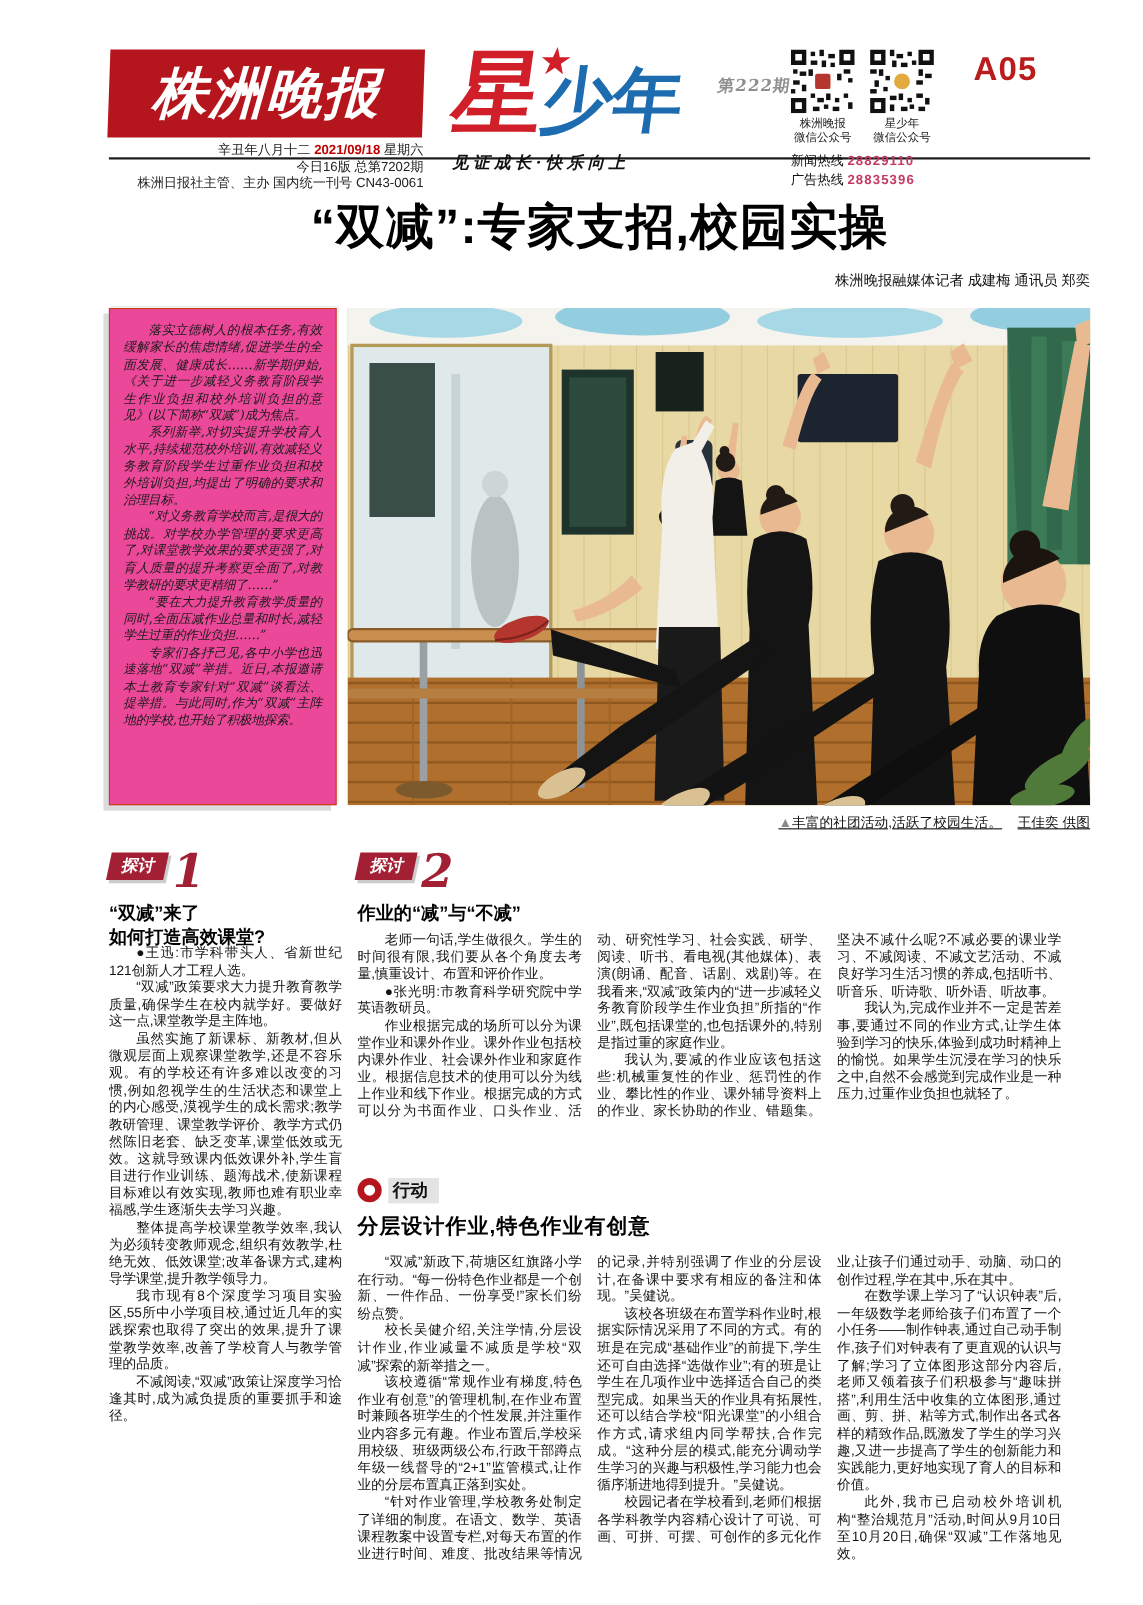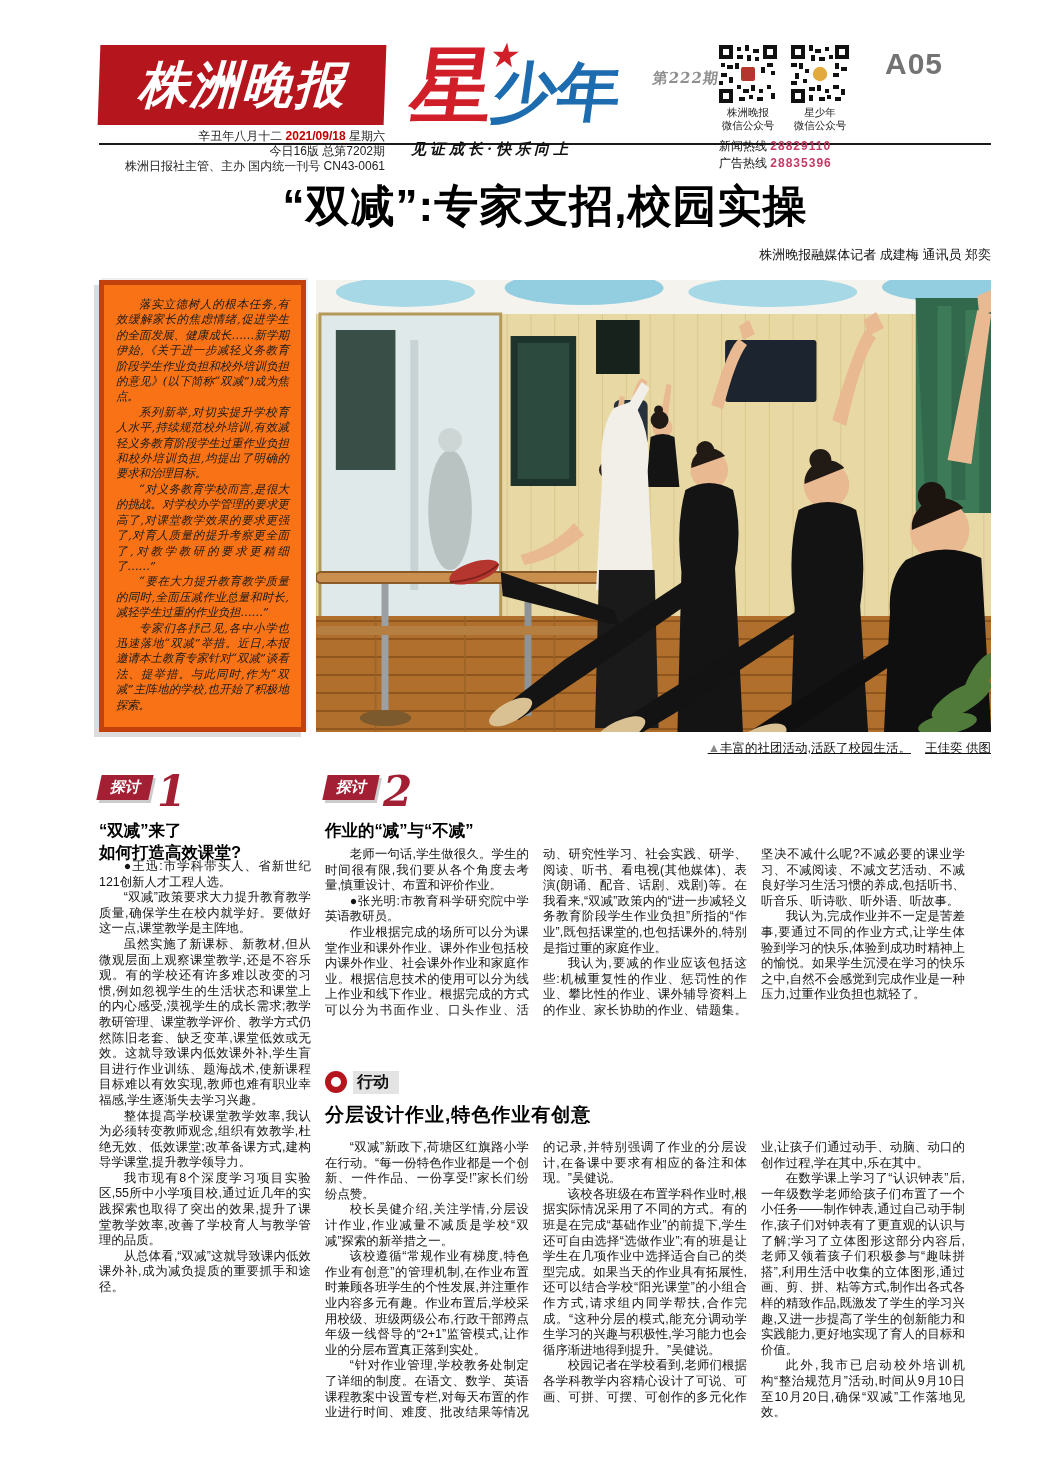--- a/index.html
+++ b/index.html
@@ -27,35 +27,35 @@
   .brand .xing { color:#d01f28; font-size:82px; font-weight:900; font-family:"DejaVu Serif", serif; line-height:0.95; }
   .brand .star { position:absolute; left:74px; top:-12px; color:#d01f28; font-size:34px; }
   .brand .shao { color:#1d6cb0; font-size:64px; font-weight:900; font-family:"DejaVu Serif", serif; }
   .brand .issue { position:absolute; right:-6px; top:22px; color:#8f8f8f; font-size:15px; font-weight:bold; font-family:"DejaVu Serif", serif; letter-spacing:1px; }
   .slogan { margin-top:4px; font-size:15px; font-weight:bold; letter-spacing:4px; font-family:"DejaVu Serif", serif; font-style:italic; }
   .mh-right { flex:1; display:flex; flex-direction:column; align-items:flex-start; padding-left:8px; }
   .qr-row { display:flex; gap:14px; align-items:flex-start; }
   .qr-item { text-align:center; }
   .qr-item svg { width:58px; height:58px; display:block; margin:0 auto; }
   .qr-label { font-size:10.5px; line-height:13px; margin-top:3px; color:#222; }
-  .page-num { font-size:30px; font-weight:bold; margin-left:22px; margin-top:2px; letter-spacing:1px; color:#737373; }
+  .page-num { font-size:30px; font-weight:bold; margin-left:22px; margin-top:2px; letter-spacing:1px; color:#b91c1c; }
   .hotlines { margin-top:6px; font-size:12px; line-height:17px; color:#111; }
   .hotlines b { color:#c43a62; letter-spacing:1px; }
   .mh-rule { border:none; border-top:2px solid #1a1a1a; margin-top:0; }
 
   
   .headline { text-align:center; font-size:44px; font-weight:900; letter-spacing:1px; margin-top:32px; color:#000; font-family:"Liberation Sans", sans-serif; }
   .byline { text-align:right; font-size:13px; margin-top:10px; color:#111; }
 
   
   .feature { display:flex; margin-top:16px; gap:10px; }
   .intro-box {
-    width:208px; height:452px; border:5px solid #c2410c;
+    width:208px; height:452px; border:1px solid #c2410c;
     box-shadow:-5px 5px 0 #dcdcdc, 2px -2px 0 #eeeeee;
-    padding:12px 12px; overflow:hidden; background:#f97316;
+    padding:12px 12px; overflow:hidden; background:#ec4899;
   }
   .intro-box p {
     font-family:"DejaVu Serif", serif; font-style:italic;
     font-size:11.5px; line-height:15.4px; text-align:justify; text-indent:2em; color:#1a1a1a;
     letter-spacing:-0.2px;
   }
   .photo { width:680px; height:452px; background:#e8d8a4; position:relative; }
   .photo svg { width:100%; height:100%; display:block; }
   .caption { width:892px; text-align:right; font-size:12.5px; margin-top:8px; color:#111;text-decoration:underline; }
   .caption .tri { color:#8a8a8a; }
@@ -356,21 +356,21 @@
             <div>“双减”来了</div>
             <div>如何打造高效课堂?</div>
           </div>
         </div>
         <div class="body-text col1-text">
           <p>●王迅:市学科带头人、省新世纪121创新人才工程人选。</p>
           <p>“双减”政策要求大力提升教育教学质量,确保学生在校内就学好。要做好这一点,课堂教学是主阵地。</p>
           <p>虽然实施了新课标、新教材,但从微观层面上观察课堂教学,还是不容乐观。有的学校还有许多难以改变的习惯,例如忽视学生的生活状态和课堂上的内心感受,漠视学生的成长需求;教学教研管理、课堂教学评价、教学方式仍然陈旧老套、缺乏变革,课堂低效或无效。这就导致课内低效课外补,学生盲目进行作业训练、题海战术,使新课程目标难以有效实现,教师也难有职业幸福感,学生逐渐失去学习兴趣。</p>
           <p>整体提高学校课堂教学效率,我认为必须转变教师观念,组织有效教学,杜绝无效、低效课堂;改革备课方式,建构导学课堂,提升教学领导力。</p>
           <p>我市现有8个深度学习项目实验区,55所中小学项目校,通过近几年的实践探索也取得了突出的效果,提升了课堂教学效率,改善了学校育人与教学管理的品质。</p>
-          <p>从总体看,“双减”这就导致课内低效课外补,成为减负提质的重要抓手和途径。</p>
+          <p>不减阅读,“双减”政策让深度学习恰逢其时,成为减负提质的重要抓手和途径。</p>
         </div>
       </div>
 
       <div>
         <div>
           <div class="sec-head" style="height:72px;">
             <div class="badge-row">
               <span class="badge">探讨</span>
               <span class="badge-num">2</span>
             </div>

